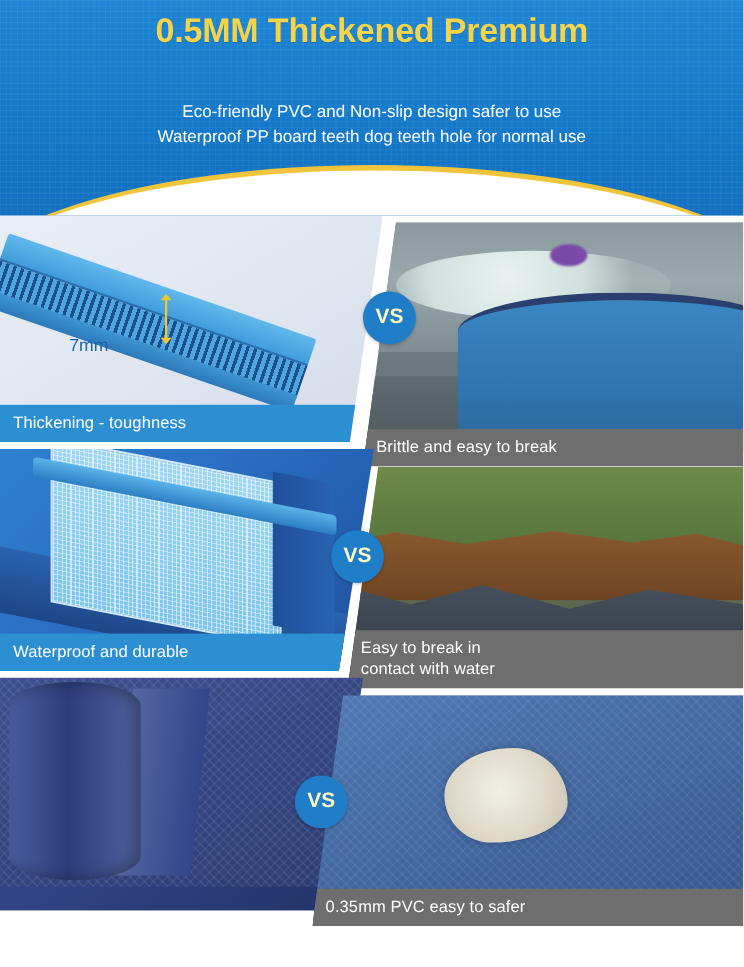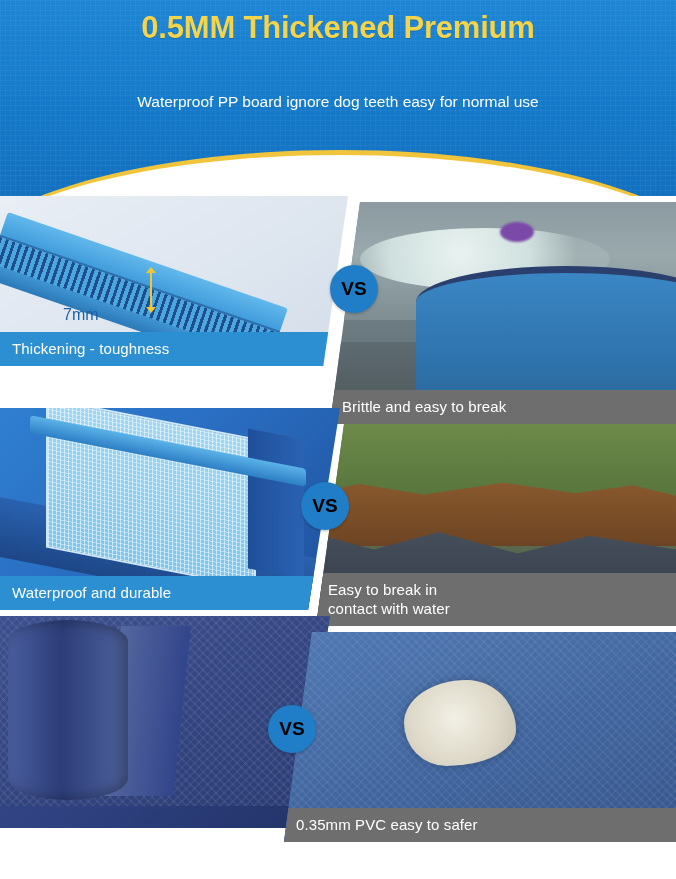--- a/index.html
+++ b/index.html
@@ -95,21 +95,21 @@
     font-size: 15px;
     line-height: 19px;
     font-weight: normal;
     letter-spacing: 0.1px;
   }
   .cap-blue { background: #2c8fd2; }
   .cap-gray { background: #6e6e6e; }
 
   
   .left-1 {
-    left: 0; top: 0; width: 348px; height: 170px;
+    left: 0; top: 0; width: 348px; height: 206px;
     clip-path: polygon(0 0, 348px 0, 318px 206px, 0 206px);
     background: linear-gradient(150deg, #e9eef5 0%, #dde5ef 60%, #d3dce8 100%);
   }
   .left-2 {
     left: 0; top: 212px; width: 340px; height: 202px;
     clip-path: polygon(0 0, 340px 0, 308px 202px, 0 202px);
     background: linear-gradient(135deg, #2f7fd0 0%, #2a6fc3 40%, #1f4f9b 100%);
   }
   .left-3 {
     left: 0; top: 420px; width: 330px; height: 212px;
@@ -326,21 +326,21 @@
     border-radius: 56% 44% 62% 38% / 50% 58% 42% 50%;
     box-shadow: 0 0 8px rgba(0,0,0,0.25);
   }
 
   
   .vs {
     position: absolute;
     width: 48px; height: 48px;
     border-radius: 50%;
     background: #1f7ec7;
-    color: #000000;
+    color: #fef9c3;
     font-size: 19px;
     font-weight: bold;
     display: flex;
     align-items: center;
     justify-content: center;
     box-shadow: 0 1px 3px rgba(0,0,0,0.25);
     z-index: 6;
   }
   .vs-1 { left: 330px; top: 265px; }
   .vs-2 { left: 301px; top: 482px; }
@@ -349,21 +349,22 @@
 </head>
 <body>
 
 <div class="page">
 
   <div class="header">
     <div class="header-title">
       <div>0.5MM Thickened Premium</div>
     </div>
     <div class="header-sub">
-      <div>Waterproof PP board ignore dog teeth easy for normal use</div>
+      <div>Eco-friendly PVC and Non-slip design safer to use</div>
+      <div>Waterproof PP board teeth dog teeth hole for normal use</div>
     </div>
     <div class="swoosh"></div>
   </div>
 
   <div class="grid">
 
     <div class="panel left-1">
       <div class="pvc-slab">
         <div class="pvc-top"></div>
         <div class="pvc-ribs"></div>

